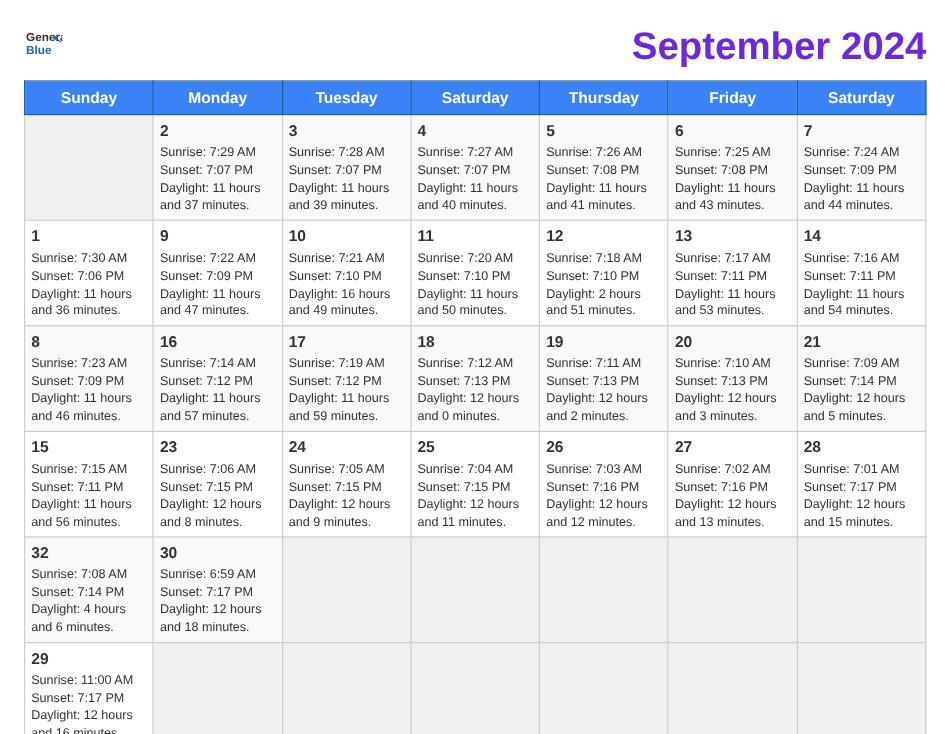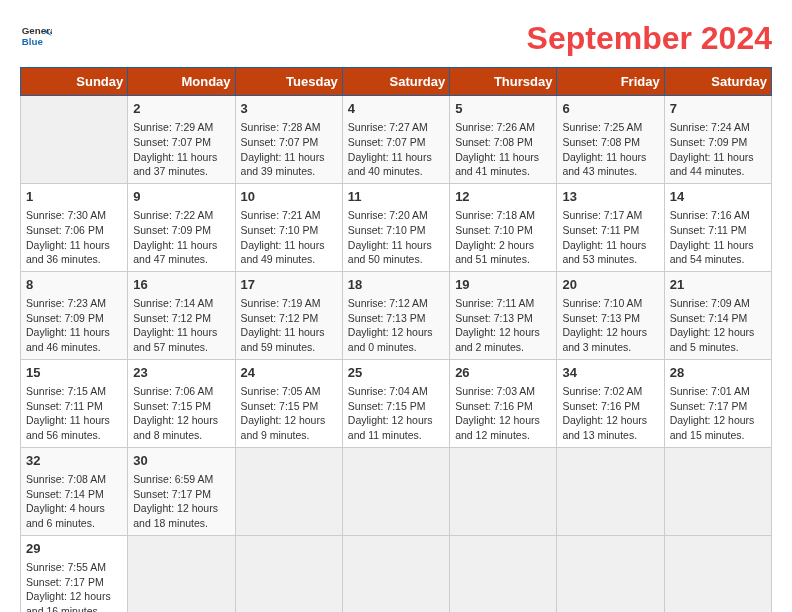--- a/index.html
+++ b/index.html
@@ -24,36 +24,36 @@
     .logo-icon {
       width: 32px;
       height: 32px;
     }
     .title-block {
       text-align: right;
     }
     .month-title {
       font-size: 32px;
       font-weight: bold;
-      color: #ef4444;
+      color: #6d28d9;
     }
     .location {
       font-size: 14px;
       color: #555;
     }
     table {
       width: 100%;
       border-collapse: collapse;
       font-size: 11px;
     }
     thead tr th {
-      background-color: #c2410c;
+      background-color: #3b82f6;
       color: #fff;
       padding: 6px 4px;
-      text-align: right;
+      text-align: center;
       font-size: 13px;
       font-weight: bold;
       border: 1px solid #1a5fa0;
     }
     tbody tr td {
       border: 1px solid #ccc;
       vertical-align: top;
       padding: 4px 5px;
       height: 80px;
       width: 14.28%;
@@ -154,21 +154,21 @@
         <td>
           <span class="day-num">9</span>
           <div>Sunrise: 7:22 AM</div>
           <div>Sunset: 7:09 PM</div>
           <div>Daylight: 11 hours and 47 minutes.</div>
         </td>
         <td>
           <span class="day-num">10</span>
           <div>Sunrise: 7:21 AM</div>
           <div>Sunset: 7:10 PM</div>
-          <div>Daylight: 11 hours and 49 minutes.</div>
+          <div>Daylight: 16 hours and 49 minutes.</div>
         </td>
         <td>
           <span class="day-num">11</span>
           <div>Sunrise: 7:20 AM</div>
           <div>Sunset: 7:10 PM</div>
           <div>Daylight: 11 hours and 50 minutes.</div>
         </td>
         <td>
           <span class="day-num">12</span>
           <div>Sunrise: 7:18 AM</div>
@@ -257,21 +257,21 @@
           <div>Sunset: 7:15 PM</div>
           <div>Daylight: 12 hours and 11 minutes.</div>
         </td>
         <td>
           <span class="day-num">26</span>
           <div>Sunrise: 7:03 AM</div>
           <div>Sunset: 7:16 PM</div>
           <div>Daylight: 12 hours and 12 minutes.</div>
         </td>
         <td>
-          <span class="day-num">34</span>
+          <span class="day-num">27</span>
           <div>Sunrise: 7:02 AM</div>
           <div>Sunset: 7:16 PM</div>
           <div>Daylight: 12 hours and 13 minutes.</div>
         </td>
         <td>
           <span class="day-num">28</span>
           <div>Sunrise: 7:01 AM</div>
           <div>Sunset: 7:17 PM</div>
           <div>Daylight: 12 hours and 15 minutes.</div>
         </td>
@@ -291,21 +291,21 @@
         </td>
         <td class="empty"></td>
         <td class="empty"></td>
         <td class="empty"></td>
         <td class="empty"></td>
         <td class="empty"></td>
       </tr>
       <tr>
         <td>
           <span class="day-num">29</span>
-          <div>Sunrise: 7:55 AM</div>
+          <div>Sunrise: 11:00 AM</div>
           <div>Sunset: 7:17 PM</div>
           <div>Daylight: 12 hours and 16 minutes.</div>
         </td>
         <td class="empty"></td>
         <td class="empty"></td>
         <td class="empty"></td>
         <td class="empty"></td>
         <td class="empty"></td>
         <td class="empty"></td>
       </tr>

